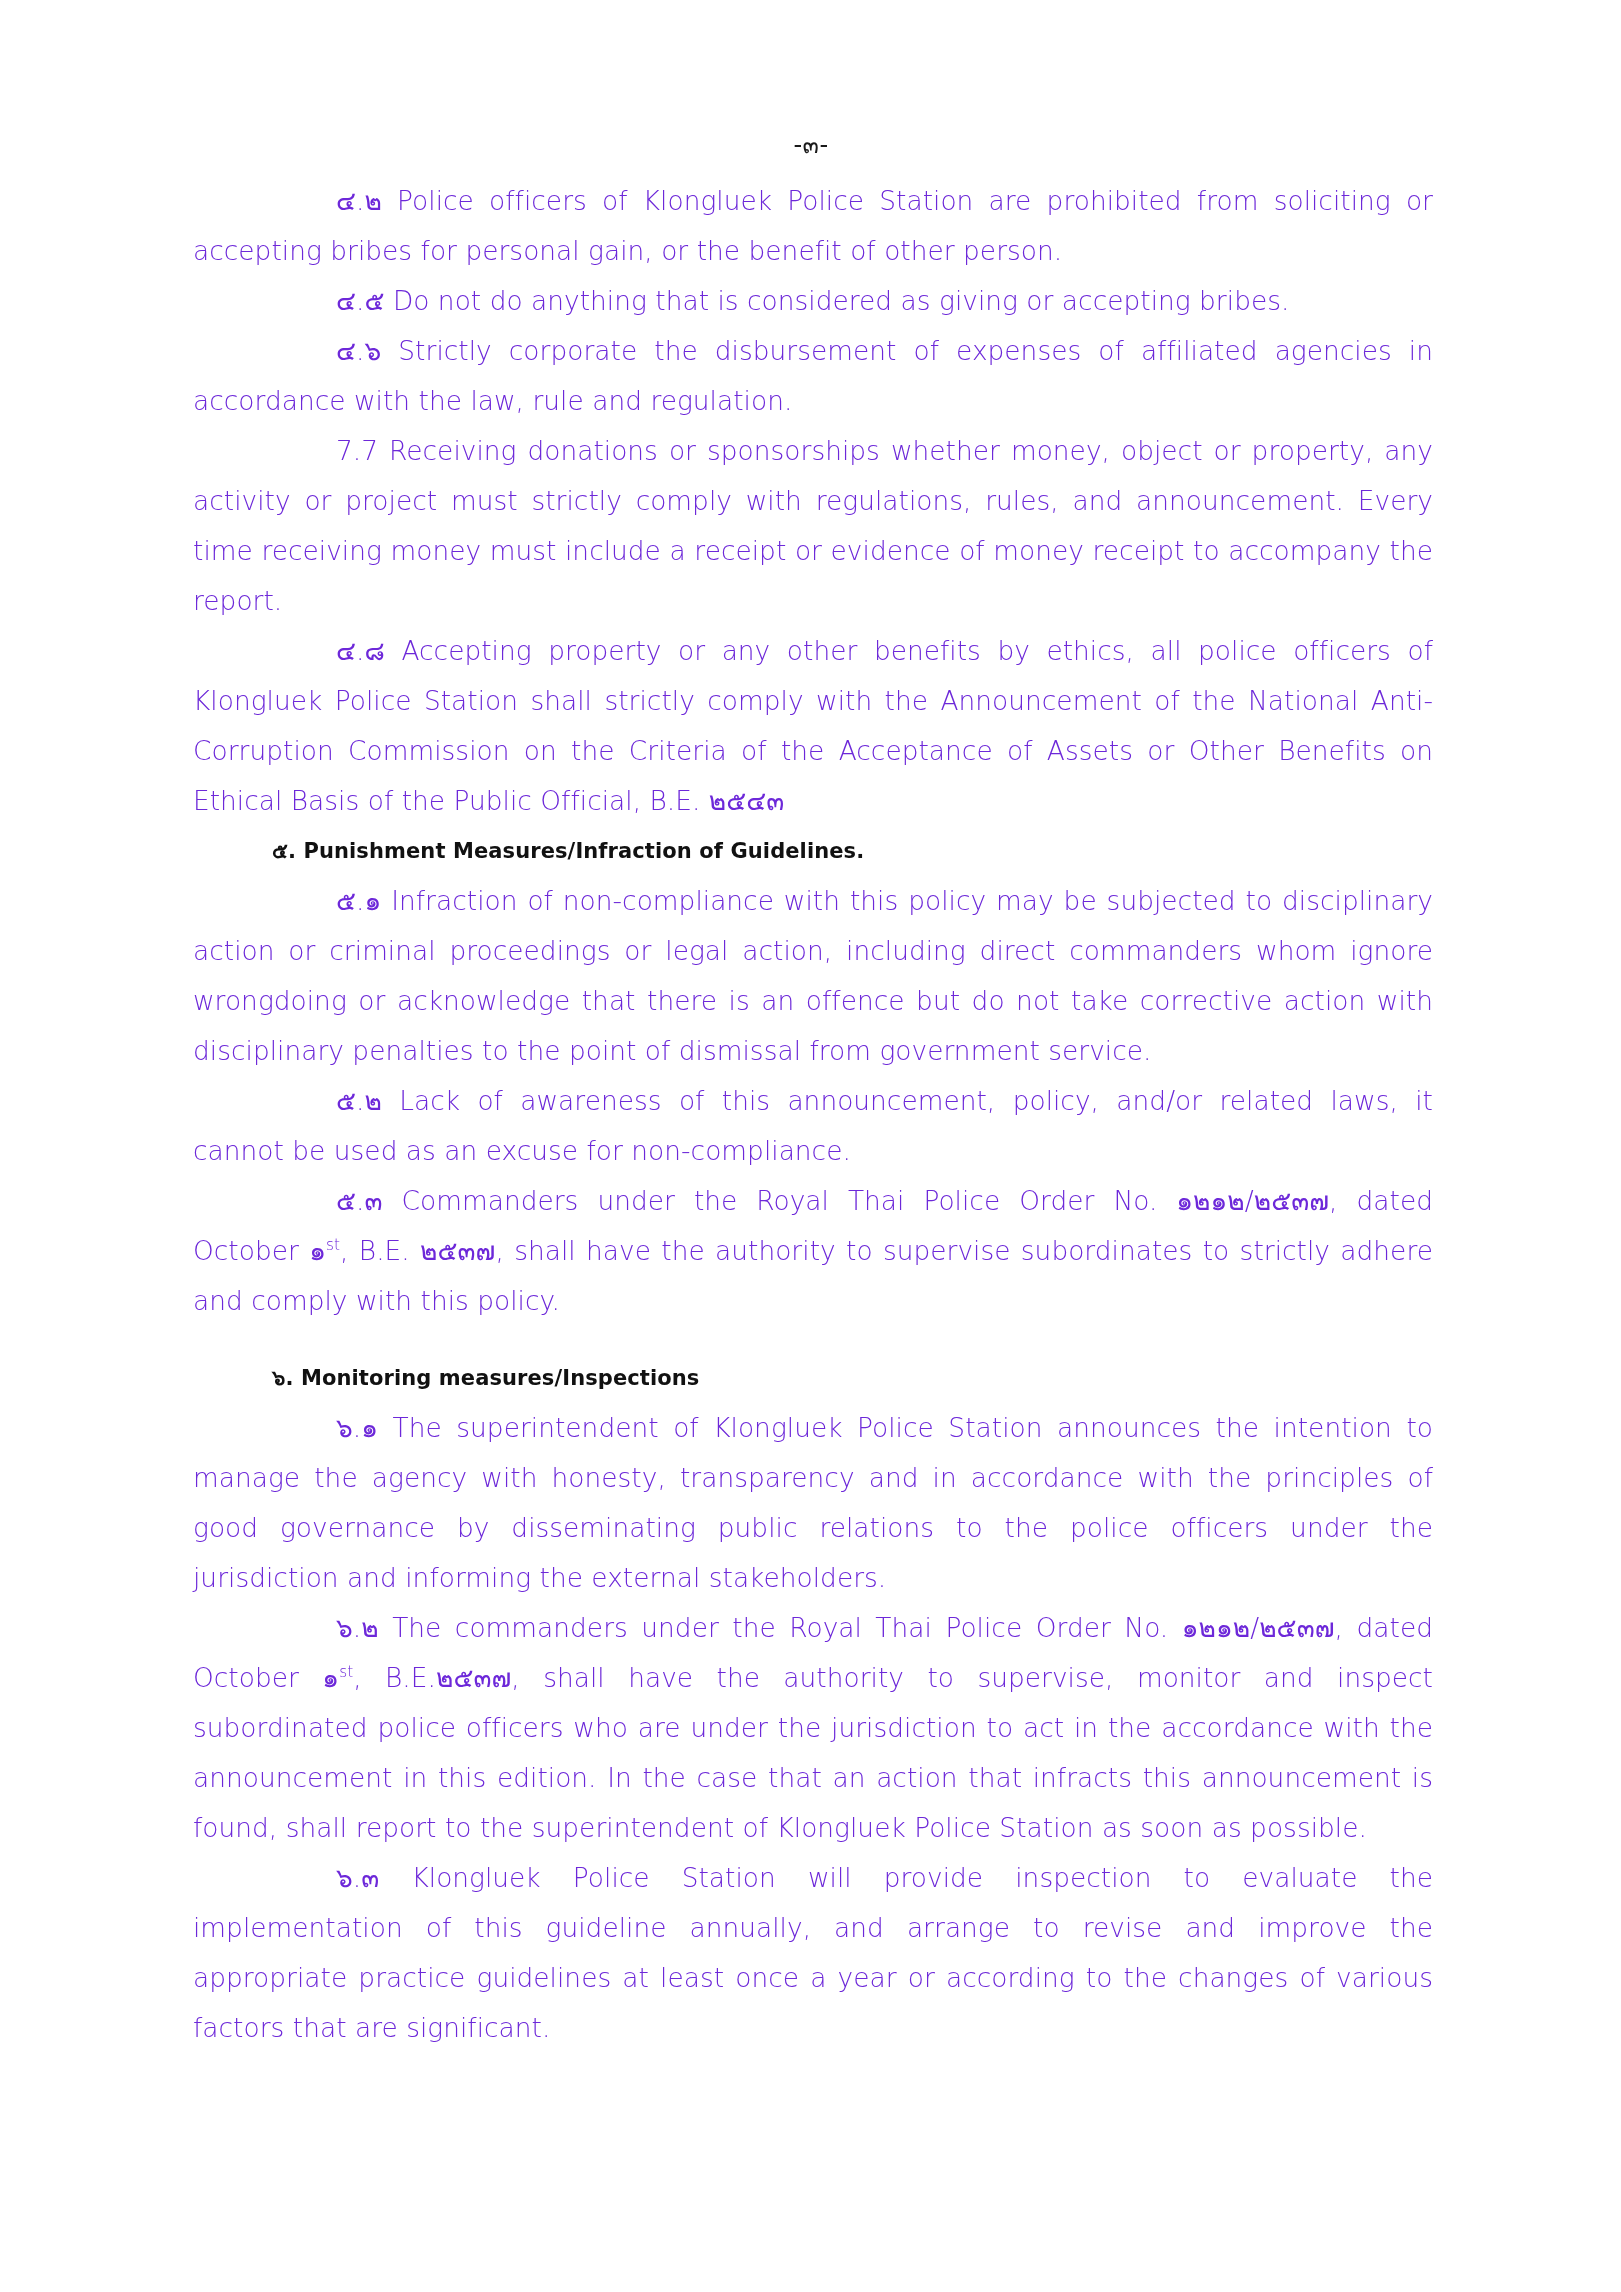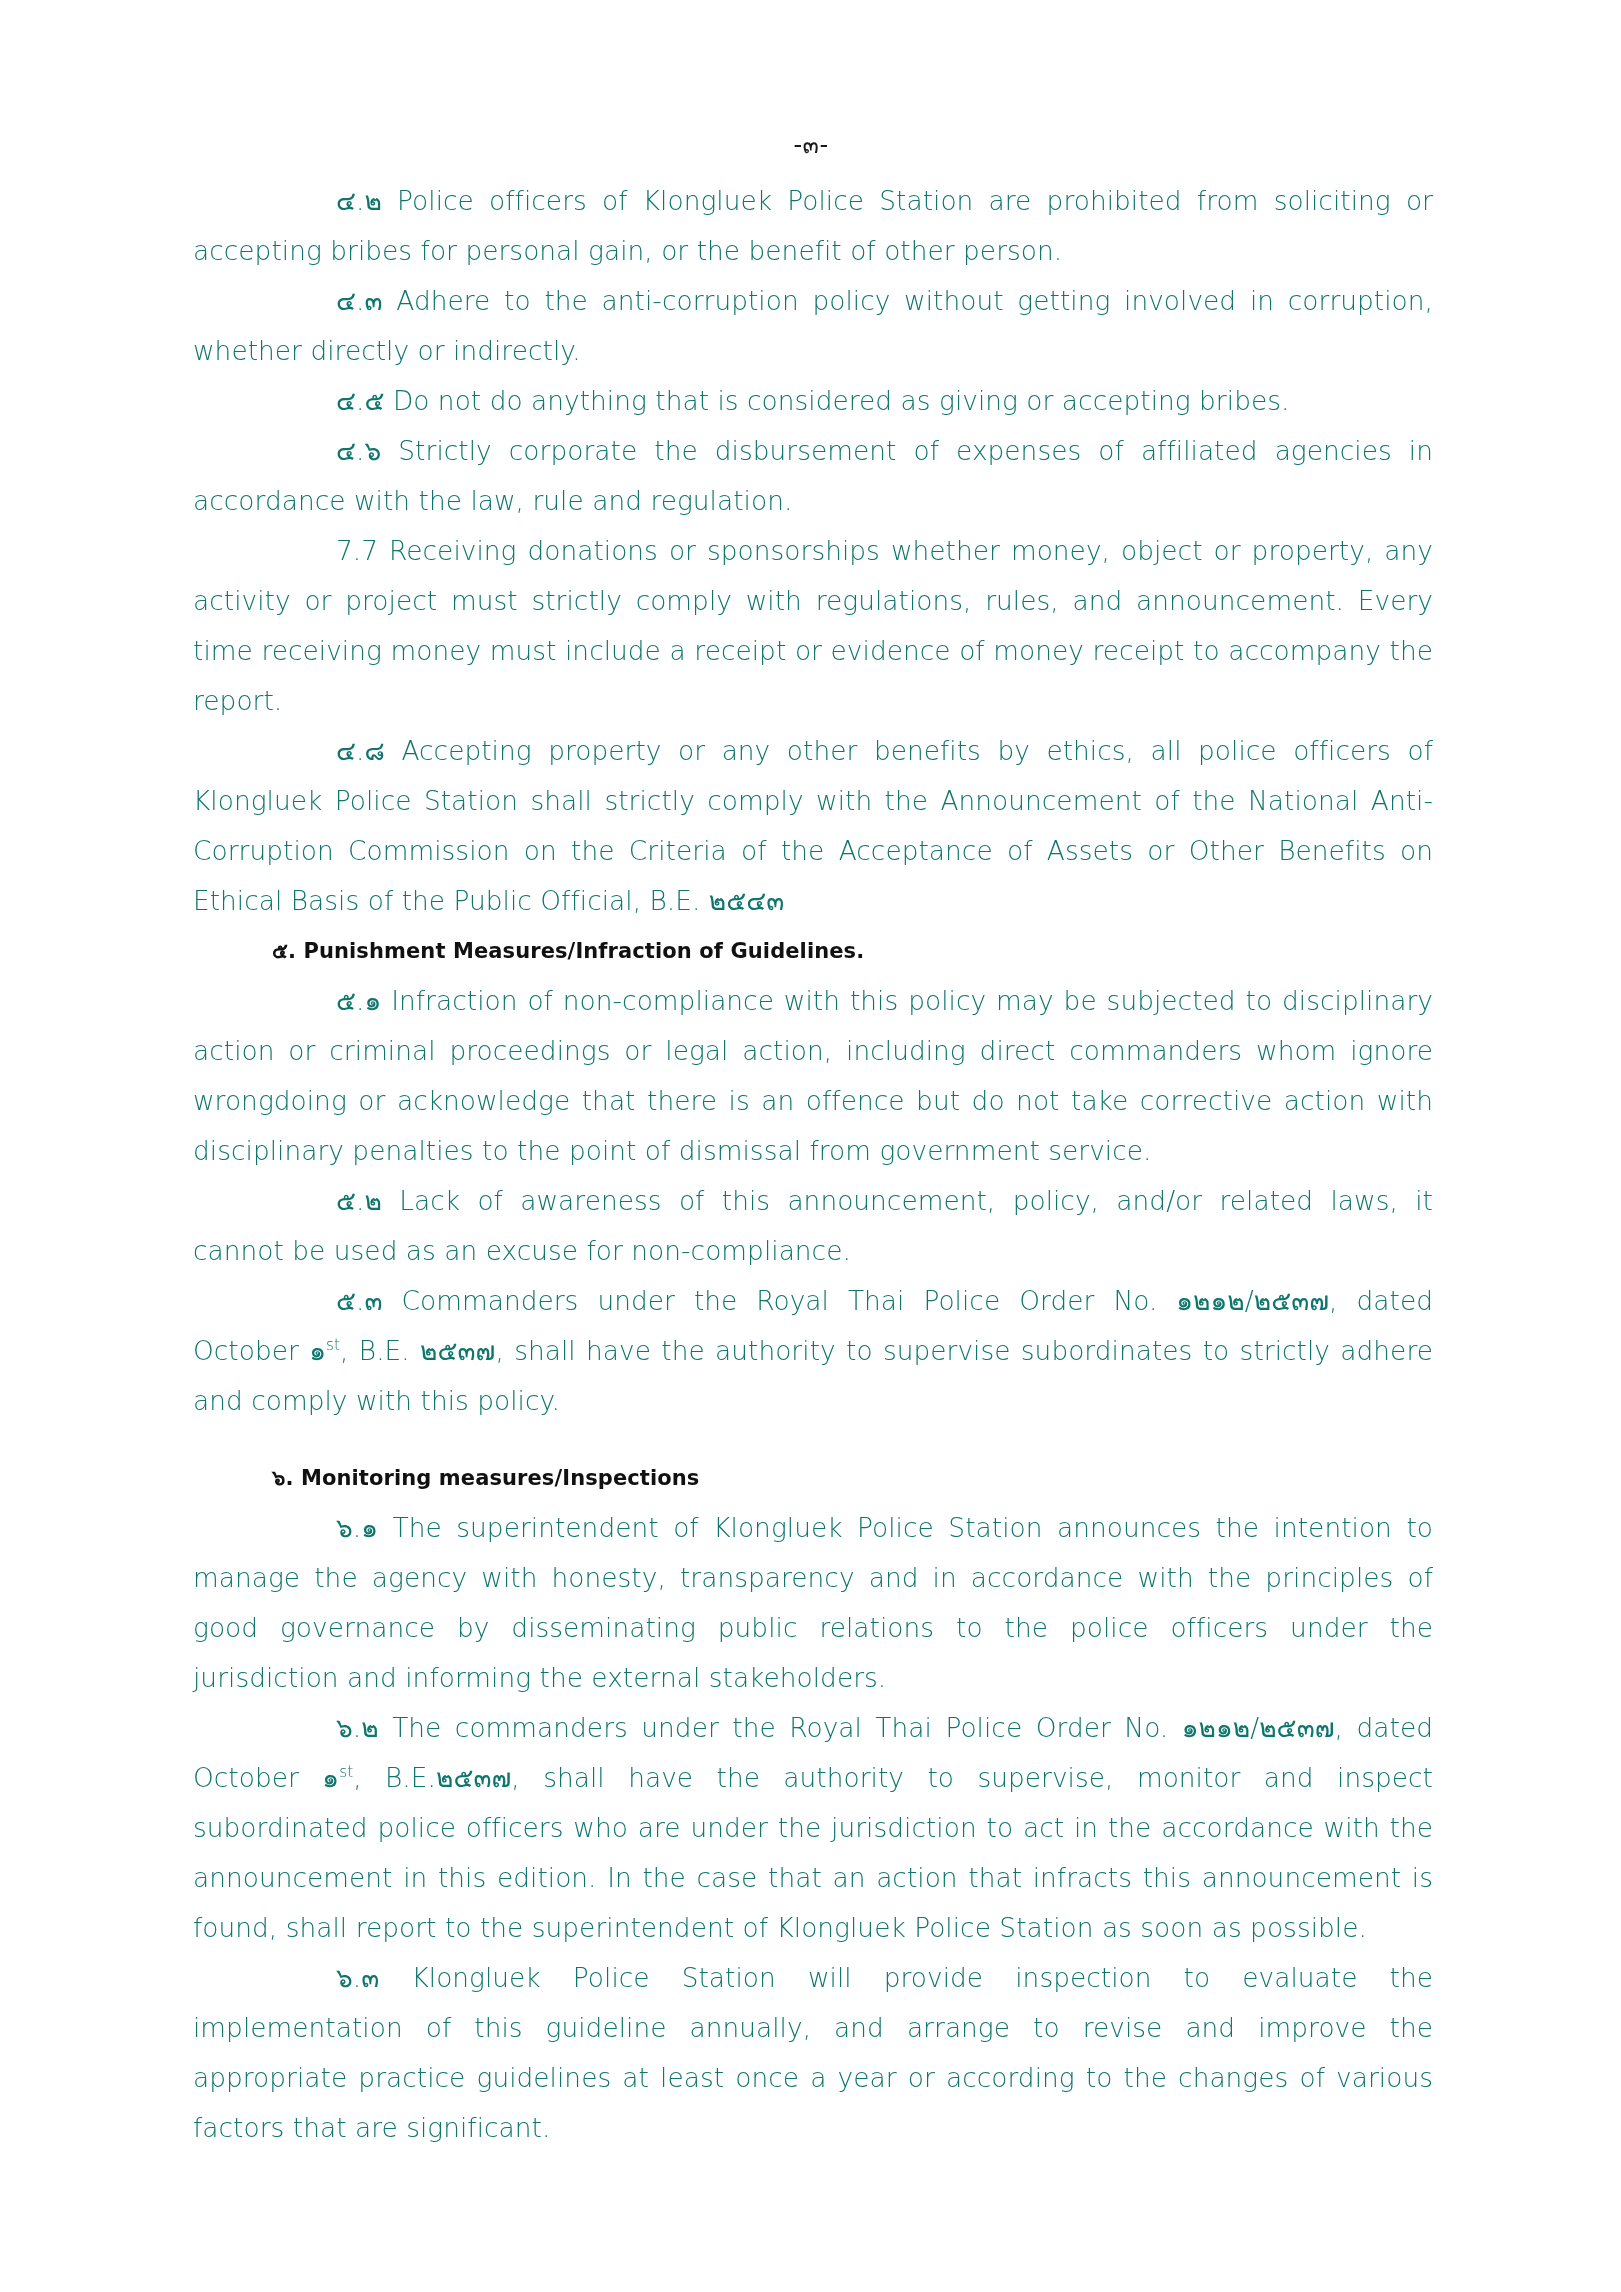--- a/index.html
+++ b/index.html
@@ -33,21 +33,21 @@
     left: 193px;
     width: 1240px;
   }
   p.body {
     margin: 0 0 0 0;
     font-size: 26.4px;
     line-height: 50px;
     text-align: justify;
     text-justify: inter-word;
     text-indent: 143px;
-    color: #0f766e;
+    color: #6d28d9;
     font-weight: 350;
     letter-spacing: 0.04px;
   }
   h2.section {
     margin: 0;
     font-size: 21px;
     line-height: 50px;
     font-weight: 700;
     text-indent: 79px;
     color: #111111;
@@ -65,21 +65,20 @@
 </head>
 <body>
 
 <div class="page">
 
   <div class="page-number">-๓-</div>
 
   <div class="content">
 
     <p class="body">๔.๒ Police officers of Klongluek Police Station are prohibited from soliciting or accepting bribes for personal gain, or the benefit of other person.</p>
-    <p class="body">๔.๓ Adhere to the anti-corruption policy without getting involved in corruption, whether directly or indirectly.</p>
     <p class="body">๔.๕  Do not do anything that is considered as giving or accepting bribes.</p>
     <p class="body">๔.๖ Strictly corporate the disbursement of expenses of affiliated agencies in accordance with the law, rule and regulation.</p>
     <p class="body">7.7 Receiving donations or sponsorships whether money, object or property, any activity or project must strictly comply with regulations, rules, and announcement. Every time receiving money must include a receipt or evidence of money receipt to accompany the report.</p>
     <p class="body">๔.๘ Accepting property or any other benefits by ethics, all police officers of Klongluek Police Station shall strictly comply with the Announcement of the National Anti-Corruption Commission on the Criteria of the Acceptance of Assets or Other Benefits on Ethical Basis of the Public Official, B.E. ๒๕๔๓</p>
 
     <h2 class="section gap-before-heading">๕. Punishment Measures/Infraction of Guidelines.</h2>
 
     <p class="body gap-after-heading">๕.๑ Infraction of non-compliance with this policy may be subjected to disciplinary action or criminal proceedings or legal action, including direct commanders whom ignore wrongdoing or acknowledge that there is an offence but do not take corrective action with disciplinary penalties to the point of dismissal from government service.</p>
     <p class="body">๕.๒ Lack of awareness of this announcement, policy, and/or related laws, it cannot be used as an excuse for non-compliance.</p>
 

